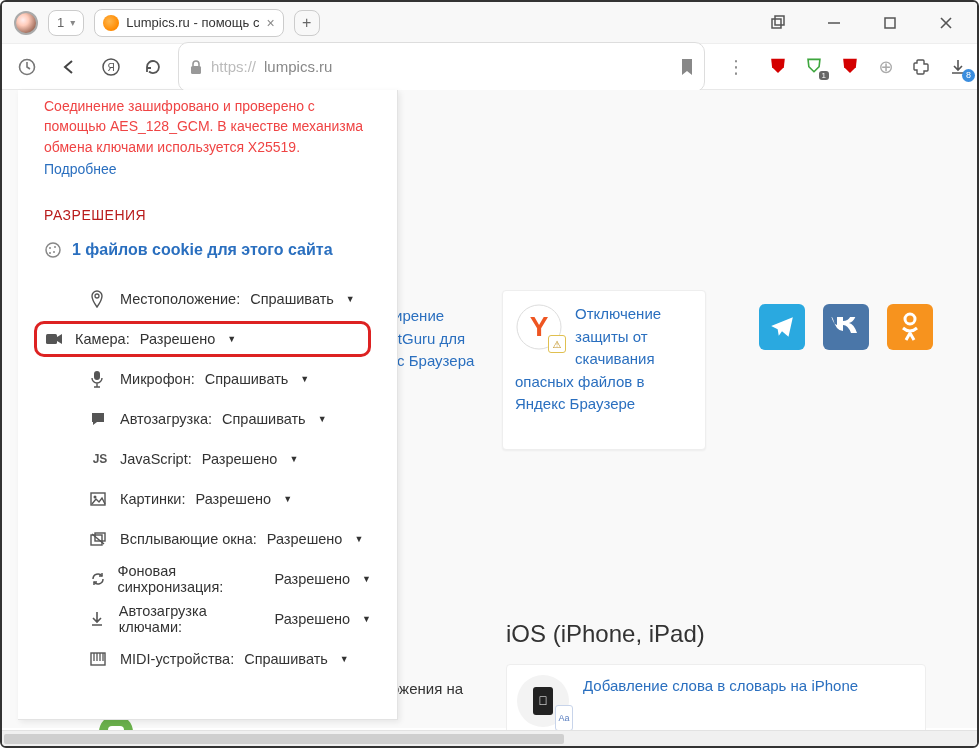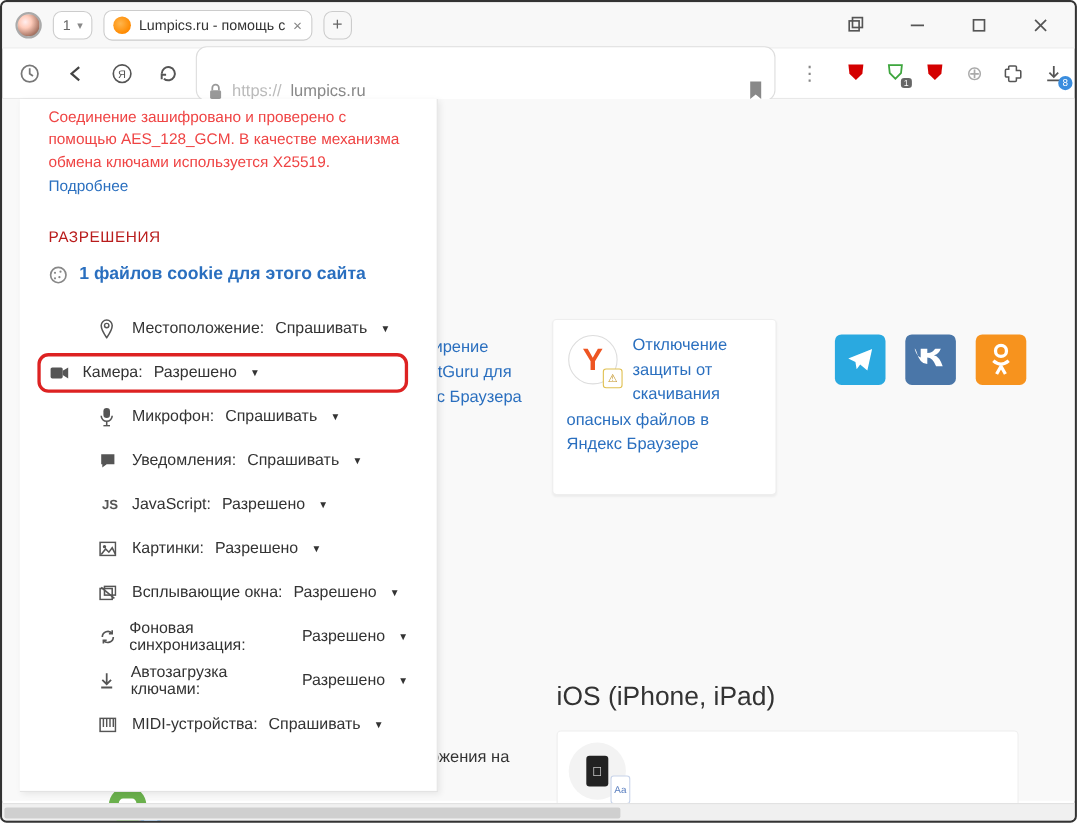--- a/index.html
+++ b/index.html
@@ -14,21 +14,21 @@
   .tab .favicon { width: 16px; height: 16px; border-radius: 50%; background: radial-gradient(circle at 40% 40%, #ffb64d 0%, #ff8a00 70%, #ff7700 100%); }
   .tab .title { white-space: nowrap; overflow: hidden; text-overflow: ellipsis; flex: 1; font-size: 13px; color: #333; }
   .tab .close { font-size: 14px; color: #888; cursor: pointer; }
   .newtab { width: 26px; height: 26px; border: 1px solid #ccc; border-radius: 8px; display:flex; align-items:center; justify-content:center; margin-left:10px; color:#666; font-size:16px; }
   .titlebar-right { margin-left: auto; display: flex; gap: 26px; padding-right: 10px; align-items: center; }
   .win-btn { width: 30px; height: 30px; display:flex; align-items:center; justify-content:center; color:#555; font-size:14px; }
   
   
   .toolbar { display: flex; align-items: center; height: 46px; padding: 0 8px; border-bottom: 1px solid #e8e8e8; gap: 8px; position: relative; }
   .tool-btn { width: 34px; height: 34px; display: flex; align-items: center; justify-content: center; color: #555; border-radius: 6px; font-size: 16px; }
-  .addrbar { flex: 1; display: flex; align-items: flex-end; border: 1px solid #ddd; border-radius: 10px; height: 50px; padding: 0 10px; gap: 8px; background: #fff; }
+  .addrbar { flex: 1; display: flex; align-items: center; border: 1px solid #ddd; border-radius: 10px; height: 50px; padding: 0 10px; gap: 8px; background: #fff; }
   .lock { color: #888; font-size: 14px; }
   .url-proto { color: #bbb; font-size: 15px; }
   .url-host { color: #888; font-size: 15px; }
   .bookmark { margin-left: auto; color: #888; font-size: 16px; }
   .ext-area { display: flex; align-items: center; gap: 14px; margin-left: 6px; }
   .ext { width: 22px; height: 22px; display:flex; align-items:center; justify-content:center; position: relative; }
   .shield-red { color: #d40000; font-size: 18px; font-weight: bold; }
   .shield-green { color: #3ea63e; font-size: 18px; font-weight: bold; }
   .shield-badge { position:absolute; bottom:-2px; right:-4px; font-size:8px; background:#666; color:#fff; border-radius:3px; padding:0 3px; }
   .globe { color: #aaa; font-size: 18px; }
@@ -232,20 +232,21 @@
     </div>
   </div>
 
 
   <div class="iossec">iOS (iPhone, iPad)</div>
   <div class="ioscard">
     <div class="ic">
       <div class="inner"></div>
       <span class="icbadge">Aa</span>
     </div>
+    <a>Добавление слова в словарь на iPhone</a>
   </div>
 
   <div class="leftfrag">ложения на</div>
 
   <div class="bottom-icon">
     <svg width="56" height="40" viewBox="0 0 56 40">
       <circle cx="18" cy="18" r="17" fill="#6ab04c"></circle>
       <rect x="10" y="12" width="16" height="14" rx="4" fill="#fff"></rect>
       <rect x="30" y="16" width="18" height="24" rx="2" fill="#3a8dde"></rect>
       <rect x="33" y="19" width="12" height="16" fill="#cfe4f7"></rect>
@@ -304,21 +305,21 @@
       <span class="val">Спрашивать</span>
       <span class="chev">▼</span>
     </div>
 
     <div class="perm-row">
       <span class="ic">
           <svg width="16" height="16">
             <path d="M2 2 h12 v9 h-7 l-4 3 v-3 h-1 z" fill="#555"></path>
           </svg>
         </span>
-      <span>Уведомления:</span>
+      <span>Автозагрузка:</span>
       <span class="val">Спрашивать</span>
       <span class="chev">▼</span>
     </div>
 
     <div class="perm-row">
       <span class="ic" style="font-size:12px; font-weight:bold;">JS</span>
       <span>JavaScript:</span>
       <span class="val">Разрешено</span>
       <span class="chev">▼</span>
     </div>

